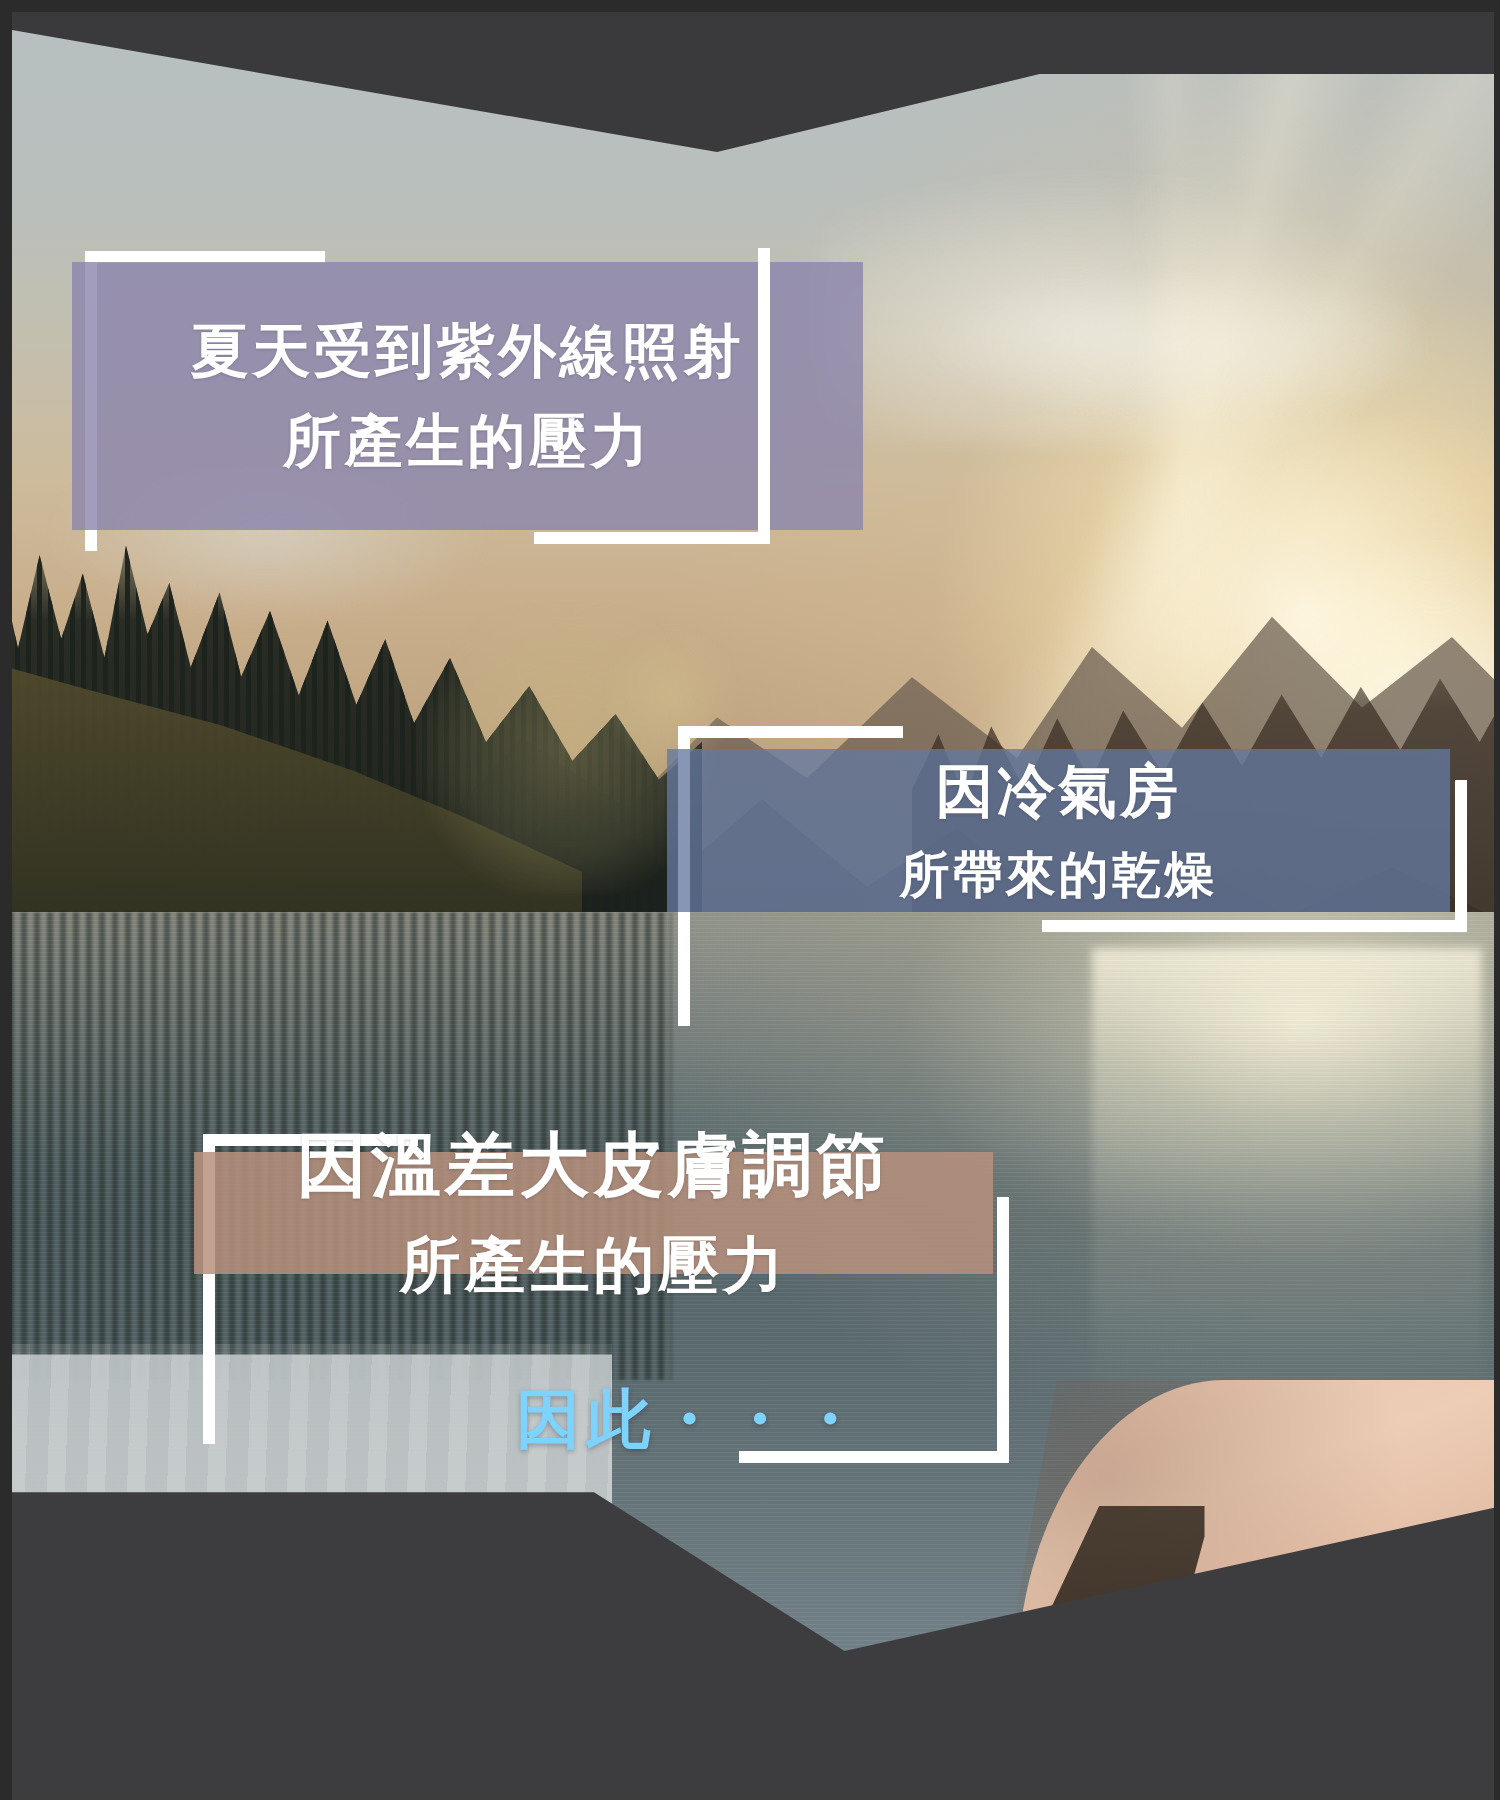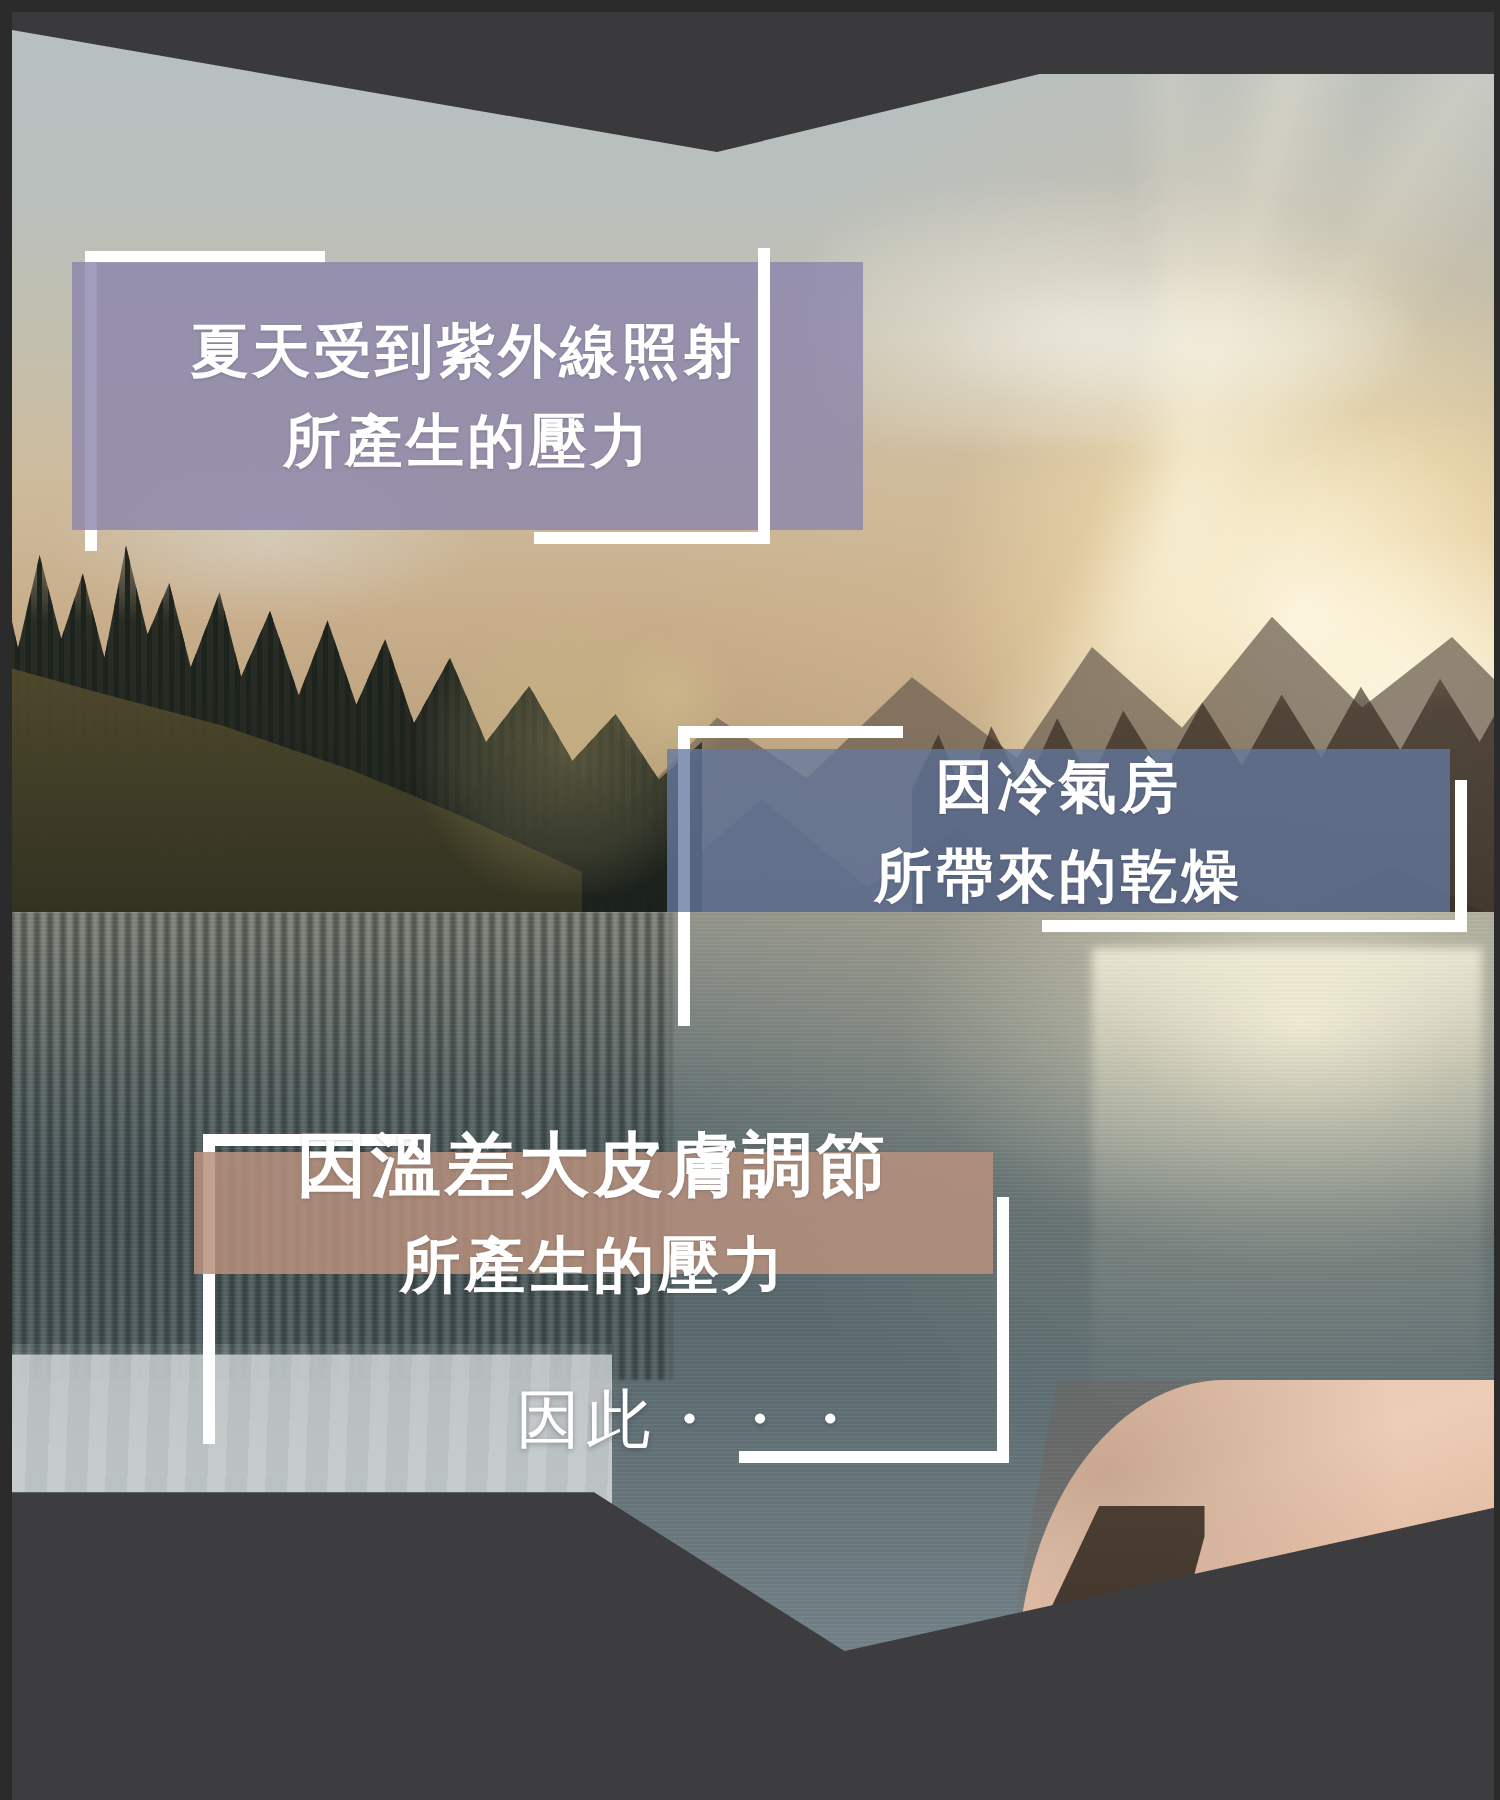--- a/index.html
+++ b/index.html
@@ -199,22 +199,22 @@
   }
 
   
   .frame{ position:absolute; pointer-events:none; }
   .frame .h{ position:absolute; height:5px; background:#ffffff; }
   .frame .v{ position:absolute; width:5px; background:#ffffff; }
 
   
   .tagline{
     position:absolute;
-    color:#ffffff;
-    font-weight:400;
+    color:#7dd3fc;
+    font-weight:700;
     letter-spacing:.10em;
     white-space:nowrap;
     text-shadow:0 2px 5px rgba(30,30,40,.30);
   }
 </style>
 </head>
 <body>
 
 <div id="poster">
 
@@ -265,21 +265,21 @@
     <div class="v" style="right:0; top:0; height:296px;"></div>
   </div>
 
   <div class="frame" style="left:666px; top:714px; width:225px; height:300px;">
     <div class="h" style="left:0; top:0; width:225px;"></div>
     <div class="v" style="left:0; top:0; height:300px;"></div>
   </div>
   <div class="card" style="left:655px; top:645px; width:783px; height:255px;text-align:right;">
     <div class="panel" style="background:rgba(100,120,159,.78); top:92px;">
       <div class="ln" style="font-size:58px;">因冷氣房</div>
-      <div class="ln" style="font-size:58px;">所帶來的乾燥</div>
+      <div class="ln" style="font-size:50px;">所帶來的乾燥</div>
     </div>
   </div>
   <div class="frame" style="left:1030px; top:768px; width:425px; height:152px;">
     <div class="h" style="left:0; bottom:0; width:425px;"></div>
     <div class="v" style="right:0; top:0; height:152px;"></div>
   </div>
 
   <div class="frame" style="left:191px; top:1122px; width:215px; height:310px;">
     <div class="h" style="left:0; top:0; width:215px;"></div>
     <div class="v" style="left:0; top:0; height:310px;"></div>

